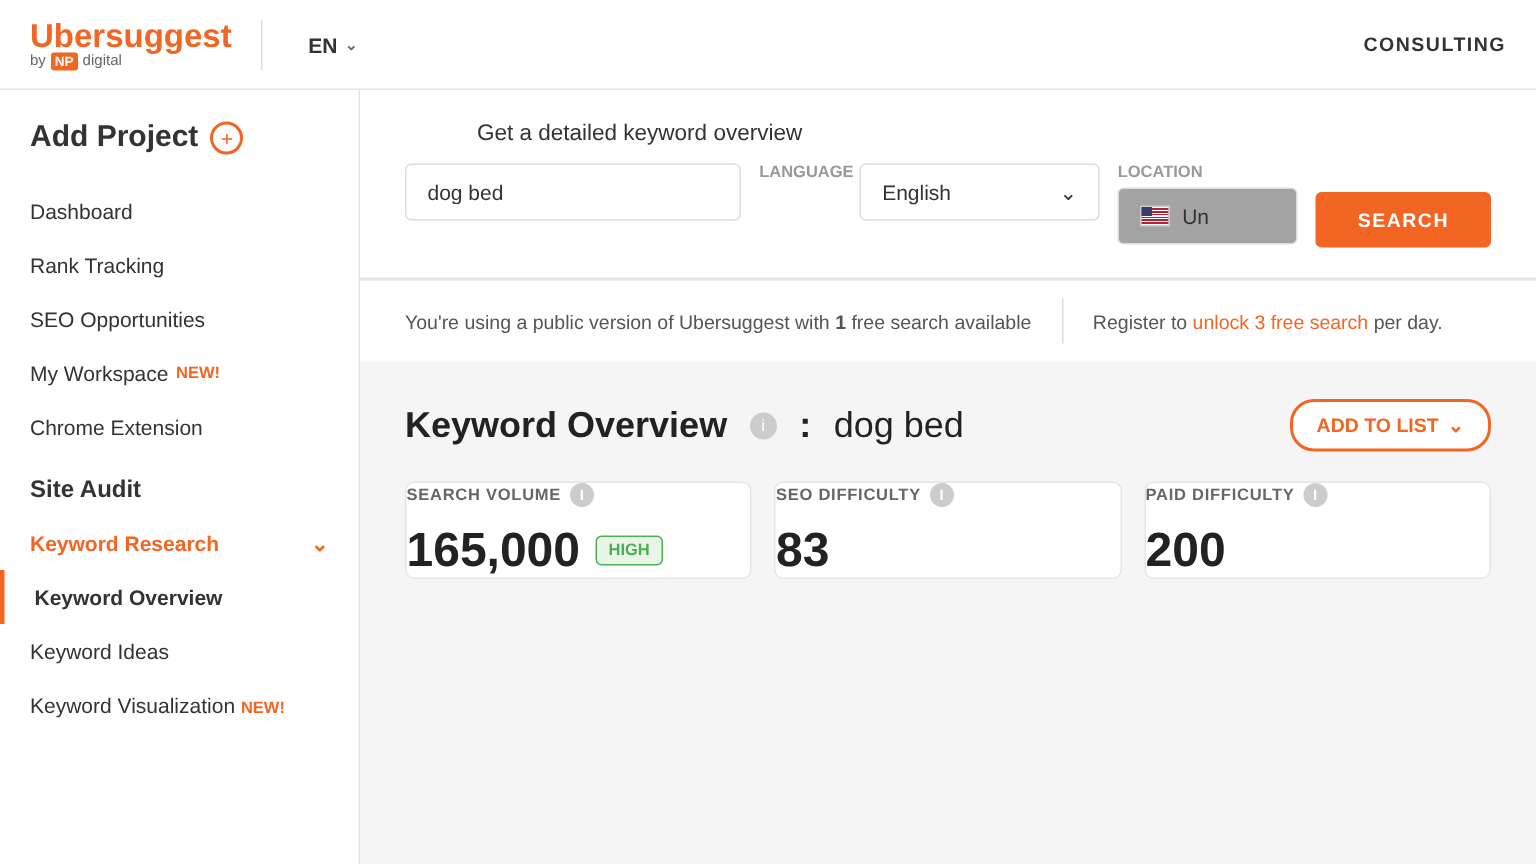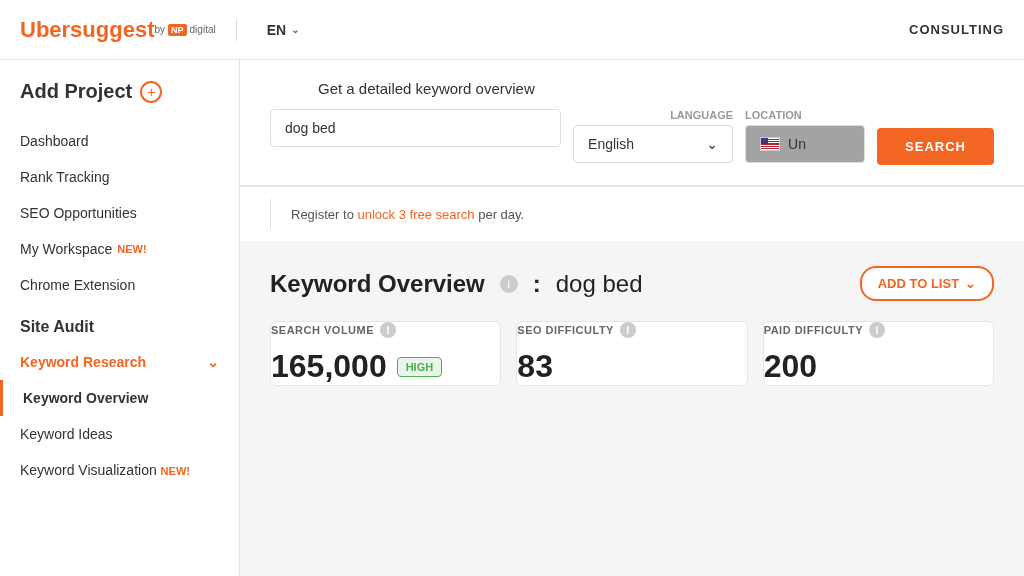--- a/index.html
+++ b/index.html
@@ -10,21 +10,21 @@
       background: #fff;
       border-bottom: 1px solid #e5e5e5;
       display: flex;
       align-items: center;
       padding: 0 20px;
       height: 60px;
       flex-shrink: 0;
     }
     .logo-area {
       display: flex;
-      flex-direction: row;
+      flex-direction: column;
       margin-right: 20px;
       border-right: 1px solid #ddd;
       padding-right: 20px;
     }
     .logo-text {
       color: #f26522;
       font-size: 22px;
       font-weight: 700;
       line-height: 1;
     }
@@ -437,39 +437,44 @@
   </aside>
 
   <main class="content-area">
 
     <div class="search-panel">
       <div class="search-label">Get a detailed keyword overview</div>
       <div class="search-row">
         <div style="display:flex; flex-direction:column; gap:4px; flex:1;">
           <input class="search-input" type="text" value="dog bed" style="">
         </div>
-        <div style="display:flex; flex-direction:column; gap:4px;text-align:right;">
+        <div style="display:flex; flex-direction:row; gap:4px;">
           <span class="field-label">Language</span>
           <div class="lang-dropdown">
             <span>English</span>
             <span style="margin-left:auto;">⌄</span>
           </div>
         </div>
         <div style="display:flex; flex-direction:column; gap:4px;">
           <span class="field-label">Location</span>
           <div class="location-dropdown">
             <div class="us-flag"></div>
             <span>Un</span>
           </div>
         </div>
         <button class="search-btn">SEARCH</button>
       </div>
     </div>
 
     <div class="info-bar">
+      <span>
+        <span>You're using a public version of Ubersuggest with</span>
+        <strong>1</strong>
+        <span>free search available</span>
+      </span>
       <div class="info-bar-divider"></div>
       <span>
         <span>Register to</span>
         <span class="unlock-link">unlock 3 free search</span>
         <span>per day.</span>
       </span>
     </div>
 
     <div class="overview-section">
       <div class="overview-header">

